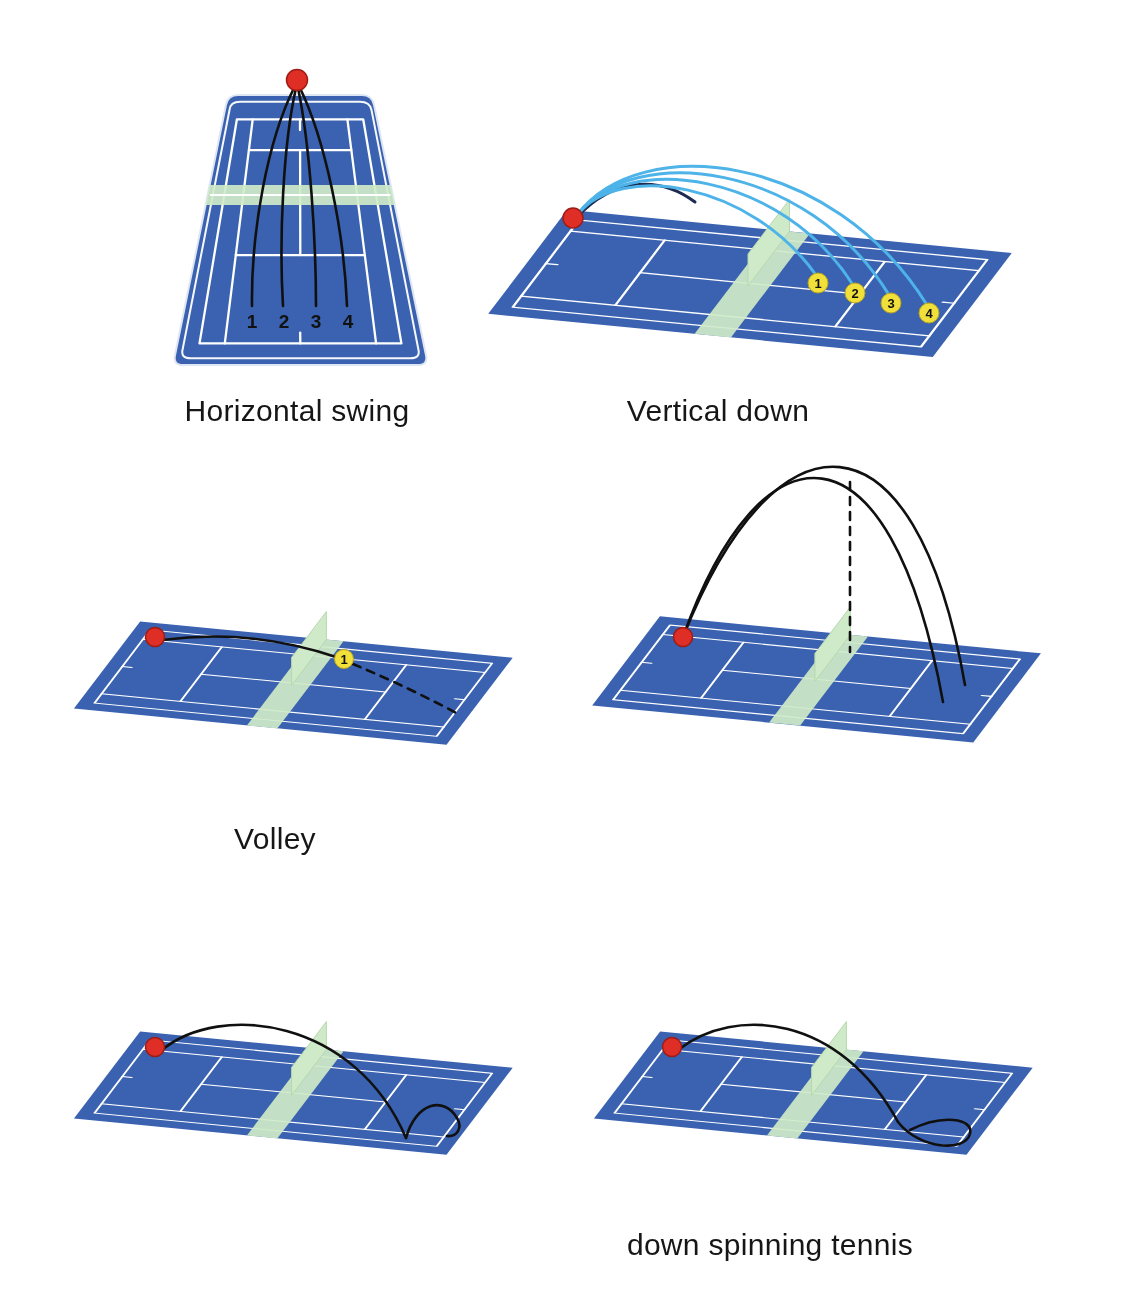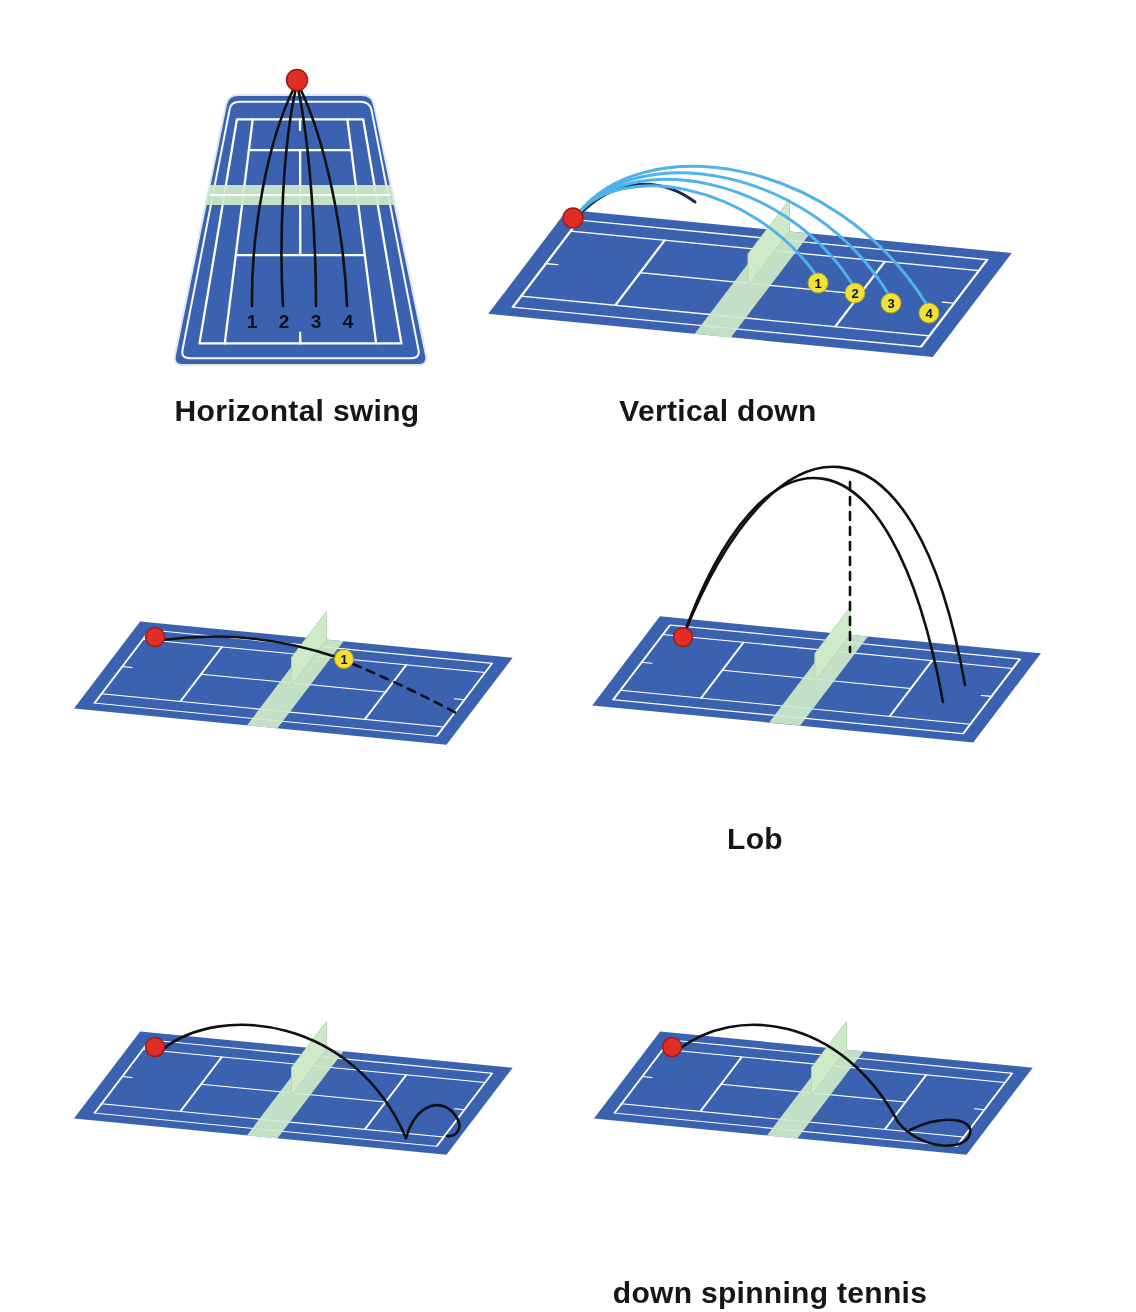--- a/index.html
+++ b/index.html
@@ -1,19 +1,19 @@
 <!DOCTYPE html>
 <html><head>
 <meta charset="utf-8">
 <style>
   html,body{margin:0;padding:0;background:#fff;}
   .canvas{position:relative;width:1136px;height:1312px;background:#ffffff;
           font-family:"Liberation Sans",sans-serif;overflow:hidden;}
   .fig{position:absolute;overflow:visible;}
-  .panel-label{position:absolute;text-align:center;font-size:30px;font-weight:700;
+  .panel-label{position:absolute;text-align:center;font-size:30px;font-weight:400;
                color:#161616;letter-spacing:.3px;}
   .court-fill{fill:#3a62b0;}
   .net-band{fill:#cfeac8;}
   .wall{fill:#cfeac8;stroke:#b7d7ae;stroke-width:1;}
   .court-lines line,.court-lines rect,.court-lines path,.court-lines polygon{
       stroke:#ffffff;stroke-width:2.3;fill:none;stroke-linecap:round;stroke-linejoin:round;}
   .outer-edge{stroke:#dfe6f3;stroke-width:2;fill:#3a62b0;}
   .inset-line{stroke:#ffffff;stroke-width:2;fill:none;opacity:.95;}
   .traj{stroke:#101010;stroke-width:2.6;fill:none;stroke-linecap:round;}
   .traj-dash{stroke-dasharray:8 7;}
@@ -109,47 +109,47 @@
     <g transform="translate(90,30) scale(0.88) matrix(1.08,0.105,-0.38,0.5,0,0)">
       <use href="#iso-court"></use>
     </g>
     <polygon class="wall" points="266.4,39.6 231.6,85.4 231.6,57.4 266.4,11.6"></polygon>
     <path class="traj" d="M 102,40 Q 190,28 276,57"></path>
     <path class="traj traj-dash" d="M 293,64 Q 350,88 398,114"></path>
     <circle class="ball" cx="95" cy="37" r="9.5"></circle>
     <circle class="marker-dot" cx="284" cy="59" r="9.5"></circle>
     <text class="marker-num" x="284" y="63.5">1</text>
   </svg>
+  <div class="panel-label" style="left:125px;top:822px;width:300px">Volley</div>
 
   <svg class="fig" style="left:560px;top:440px" width="520" height="360" viewBox="0 0 520 360">
     <g transform="translate(110,185) scale(0.9) matrix(1.08,0.105,-0.38,0.5,0,0)">
       <use href="#iso-court"></use>
     </g>
     <polygon class="wall" points="290.4,194.8 254.9,241.6 254.9,213.6 290.4,166.8"></polygon>
     <path class="traj traj-dash" d="M 290,42 L 290,212" stroke-width="3"></path>
     <path class="traj" d="M 123,197 C 200,-20 330,-30 383,262"></path>
     <path class="traj" d="M 123,197 C 215,-35 355,-40 405,245"></path>
     <circle class="ball" cx="123" cy="197" r="9.5"></circle>
   </svg>
-  <div class="panel-label" style="left:605px;top:822px;width:300px">Lob</div>
 
   <svg class="fig" style="left:60px;top:1010px" width="480" height="220" viewBox="0 0 480 220">
     <g transform="translate(90,30) scale(0.88) matrix(1.08,0.105,-0.38,0.5,0,0)">
       <use href="#iso-court"></use>
     </g>
     <polygon class="wall" points="266.4,39.6 231.6,85.4 231.6,57.4 266.4,11.6"></polygon>
     <path class="traj" d="M 102,40 C 160,-8 295,8 346,128"></path>
     <path class="traj" d="M 346,128 C 356,92 384,86 397,108 C 403,118 397,127 387,126"></path>
     <circle class="ball" cx="95" cy="37" r="9.5"></circle>
   </svg>
 
   <svg class="fig" style="left:570px;top:1010px" width="500" height="220" viewBox="0 0 500 220">
     <g transform="translate(100,30) scale(0.88) matrix(1.08,0.105,-0.38,0.5,0,0)">
       <use href="#iso-court"></use>
     </g>
     <polygon class="wall" points="276.4,39.6 241.6,85.4 241.6,57.4 276.4,11.6"></polygon>
     <path class="traj" d="M 108,40 C 165,-5 270,5 328,112"></path>
     <path class="traj" d="M 328,112 C 350,140 395,142 400,124 C 404,108 372,104 340,120"></path>
     <circle class="ball" cx="102" cy="37" r="9.5"></circle>
   </svg>
-  <div class="panel-label" style="left:570px;top:1276px;width:400px">down spinning tennis</div>
+  <div class="panel-label" style="left:570px;top:1228px;width:400px">down spinning tennis</div>
 
 </div>
 
 </body></html>

